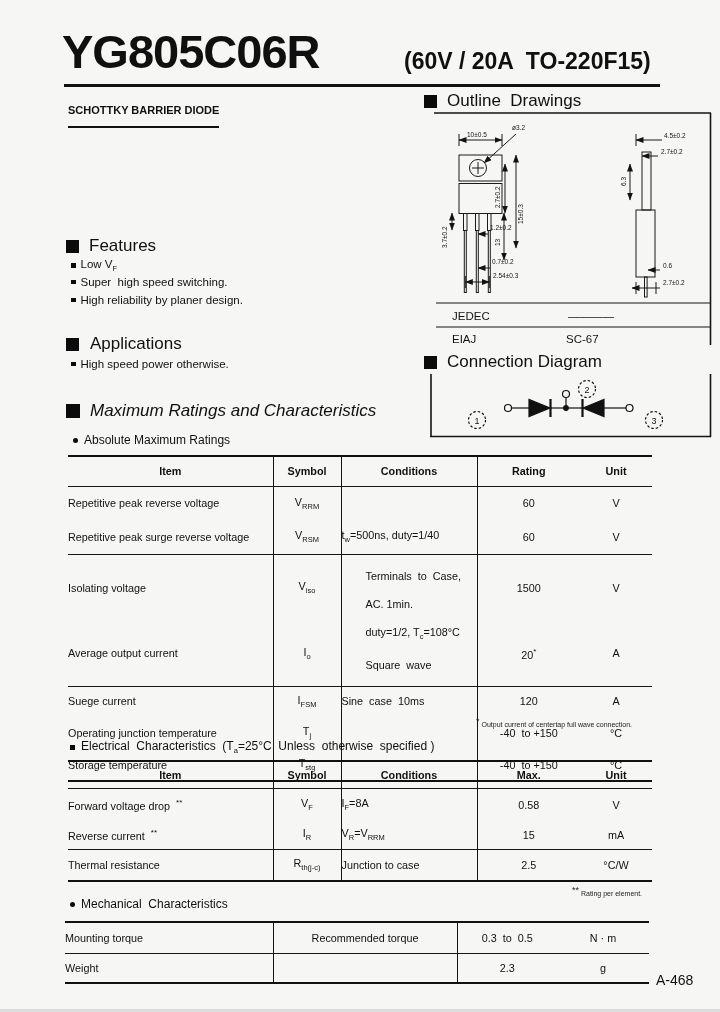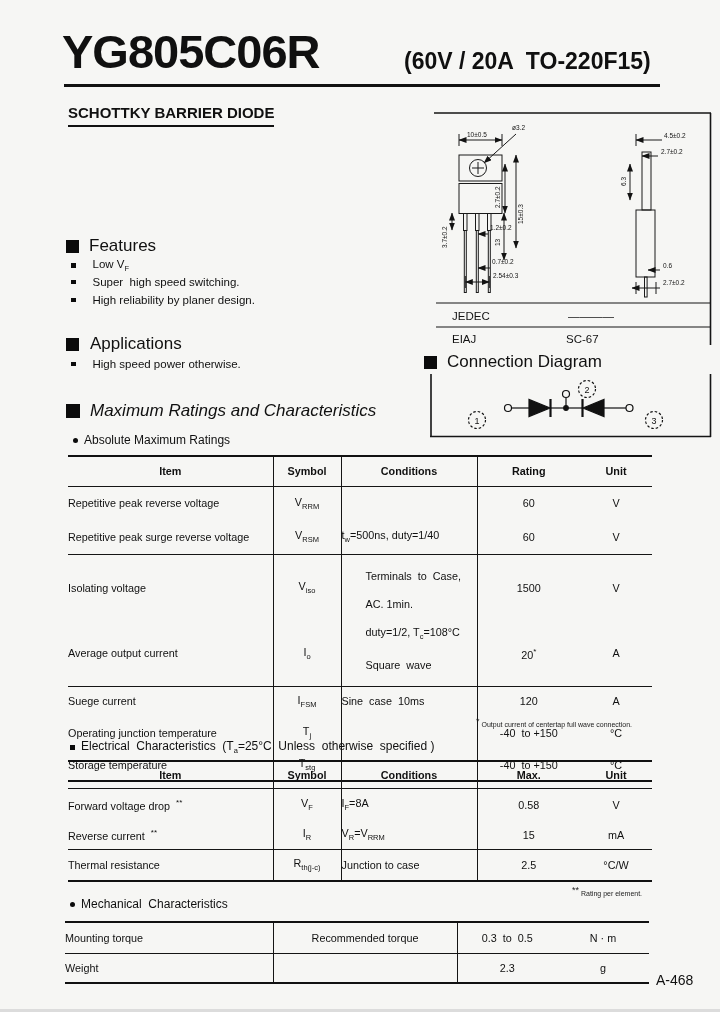--- a/index.html
+++ b/index.html
@@ -5,31 +5,31 @@
   html,body{margin:0;padding:0;background:#dcdcdc;}
   .page{position:relative;width:720px;height:1009px;background:#f6f6f4;color:#101010;
         font-family:"Liberation Sans","DejaVu Sans",sans-serif;overflow:hidden;}
   .abs{position:absolute;}
   .pre{white-space:pre-wrap;}
 
   
   .part-number{left:62px;top:24px;font-size:47px;font-weight:bold;letter-spacing:-1px;}
   .spec{left:404px;top:48px;font-size:23px;font-weight:bold;}
   .title-rule{left:64px;top:84px;width:596px;height:3px;background:#111;}
-  .category{left:68px;top:104px;font-size:15px;font-weight:bold;border-bottom:2px solid #111;padding-bottom:4px;}
+  .category{left:68px;top:104px;font-size:11px;font-weight:bold;border-bottom:2px solid #111;padding-bottom:10px;}
 
   
   .sec{display:flex;align-items:center;gap:10px;font-size:17px;}
   .sec .sq{width:13px;height:13px;background:#0b0b0b;flex:none;}
   .subsec{display:flex;align-items:center;gap:6px;font-size:12px;}
   .dotb{width:5px;height:5px;border-radius:50%;background:#0b0b0b;flex:none;}
   .sqb{width:5px;height:5px;background:#0b0b0b;flex:none;}
 
   
-  .feat{display:flex;align-items:center;gap:17px;font-size:11.5px;}
+  .feat{display:flex;align-items:center;gap:5px;font-size:11.5px;}
   .feat .b{width:4.5px;height:4.5px;background:#0b0b0b;flex:none;}
 
   
   table{border-collapse:collapse;table-layout:fixed;}
   .dtable{border-top:2.6px solid #111;border-bottom:2.6px solid #111;}
   .dtable td{font-size:10.8px;padding:0;vertical-align:middle;white-space:pre-wrap;}
   .vl{border-left:1.4px solid #151515;}
   .hb{border-bottom:1.4px solid #151515;}
   .hc{font-weight:bold;font-size:11.5px;text-align:center;}
   .itm{padding-left:13px;}
@@ -51,20 +51,24 @@
 </head>
 <body>
 
 <div class="page">
 
   <div class="abs part-number">YG805C06R</div>
   <div class="abs spec pre">(60V / 20A  TO-220F15)</div>
   <div class="abs title-rule"></div>
   <div class="abs category">SCHOTTKY BARRIER DIODE</div>
 
+  <div class="abs sec" style="left:424px;top:91px;">
+    <span class="sq"></span>
+    <span class="pre">Outline  Drawings</span>
+  </div>
 
   <svg class="abs" style="left:430px;top:112px;" width="282" height="234" viewBox="0 0 282 234">
     <defs>
       <marker id="ar" markerWidth="8" markerHeight="6" refX="7.5" refY="3" orient="auto-start-reverse" markerUnits="userSpaceOnUse">
         <path d="M0,0L8,3L0,6Z" fill="#131313"></path>
       </marker>
     </defs>
 
     <line x1="4" y1="1" x2="281" y2="1" stroke="#151515" stroke-width="1.6"></line>
     <line x1="280.5" y1="1" x2="280.5" y2="233" stroke="#151515" stroke-width="1.6"></line>

